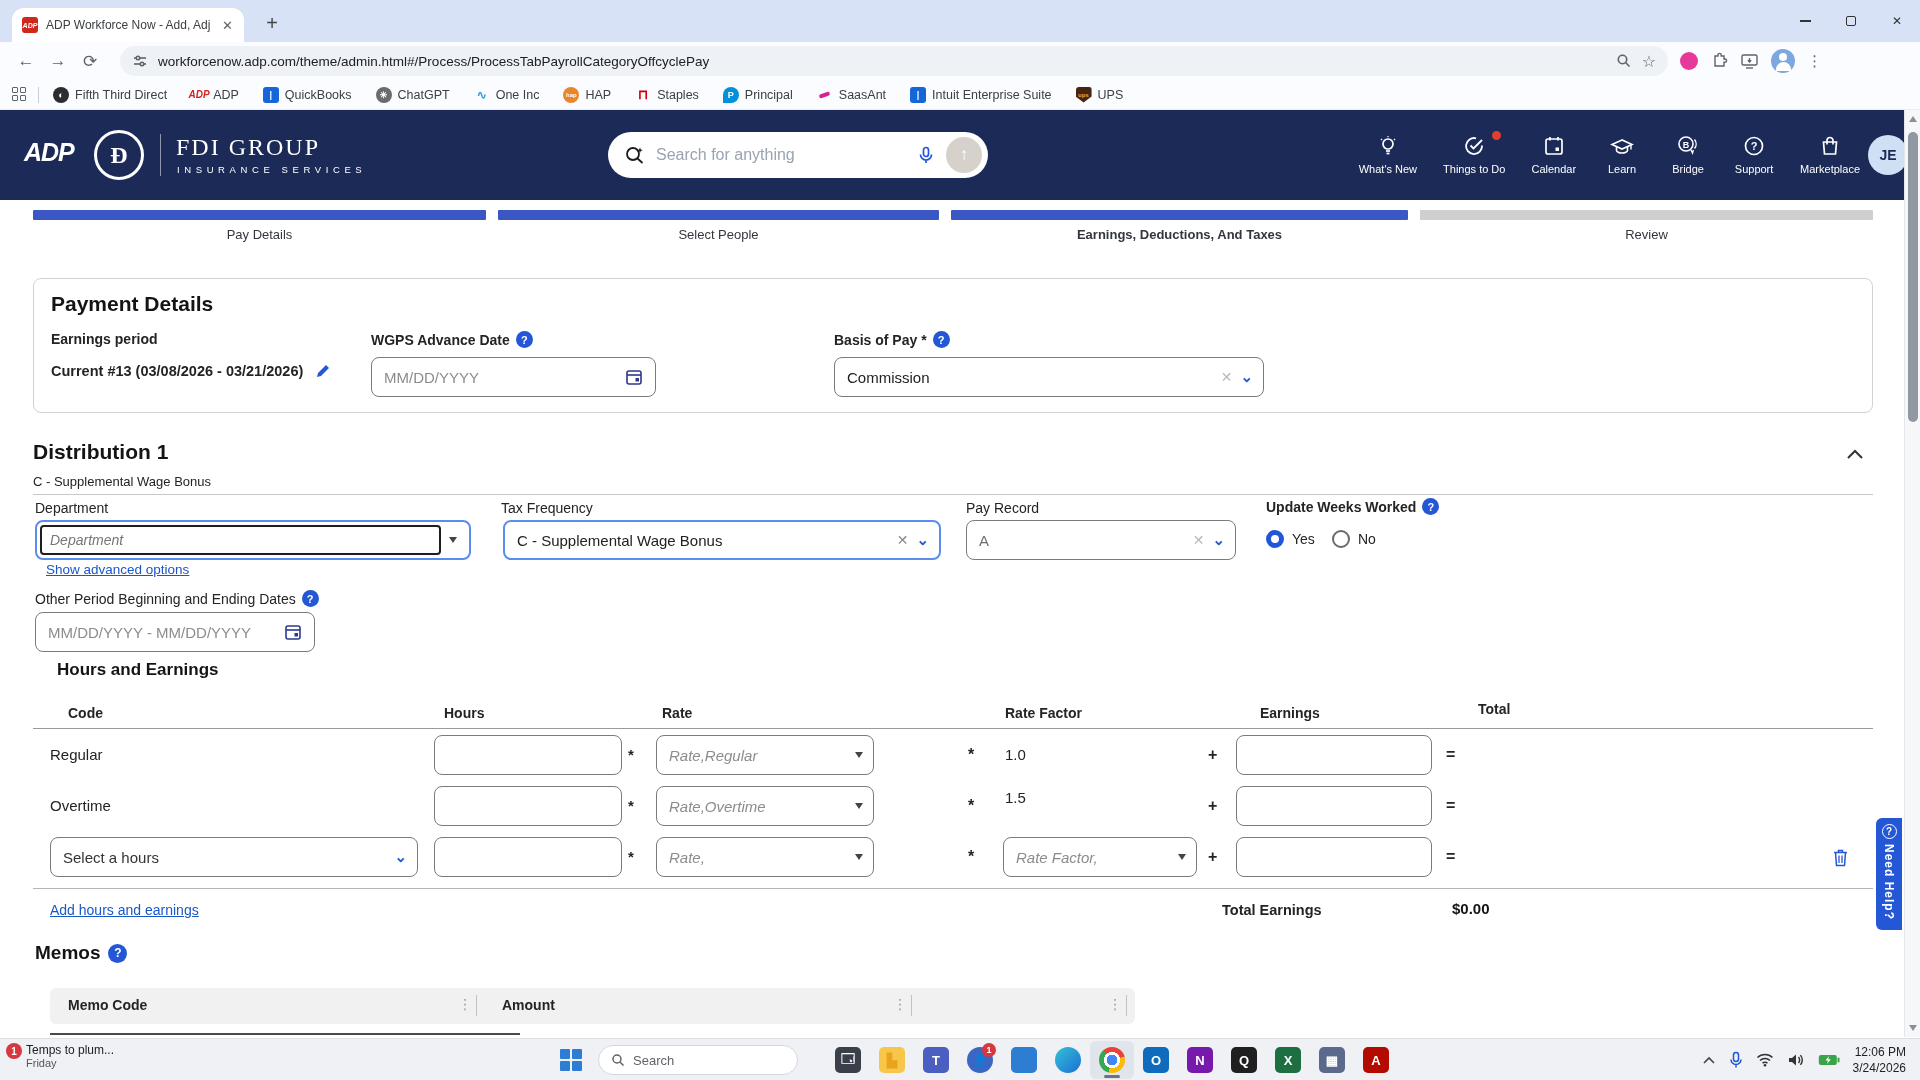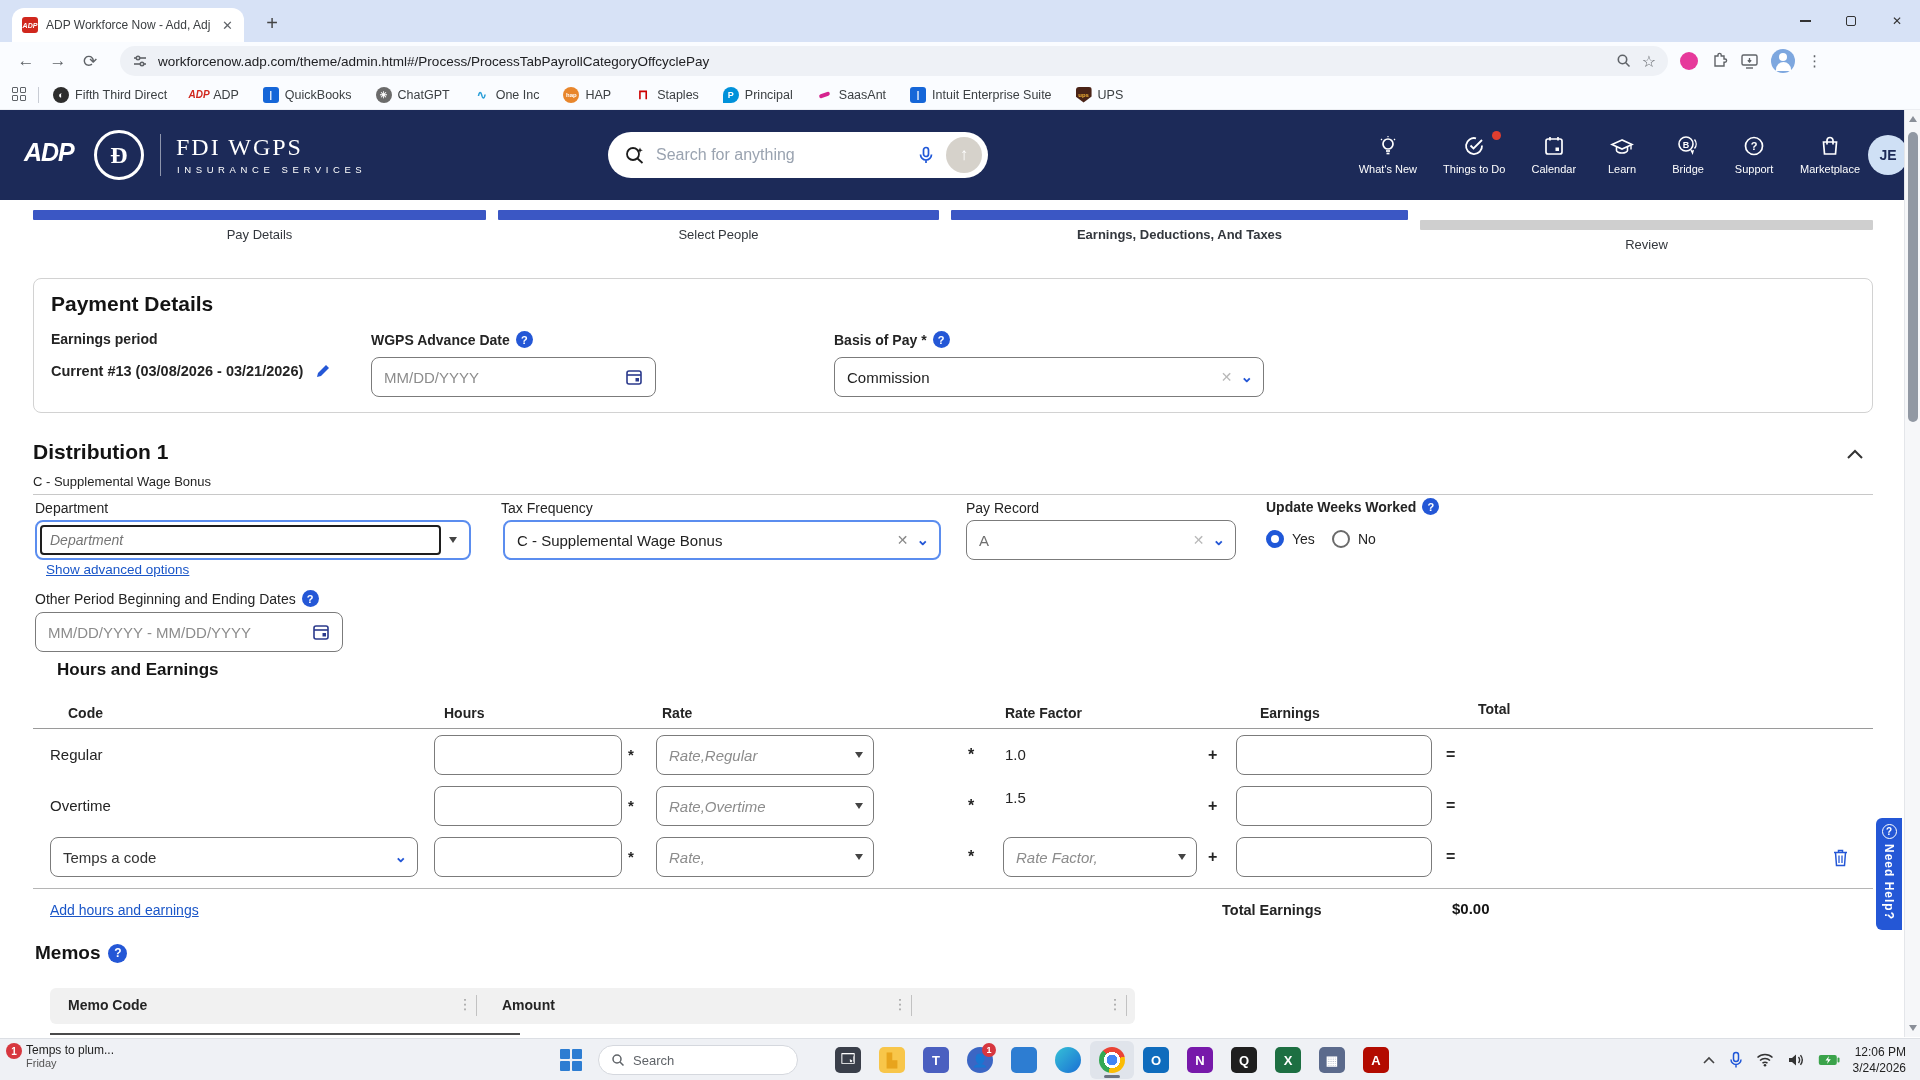--- a/index.html
+++ b/index.html
@@ -239,21 +239,21 @@
     <div class="bookmark">
         <span class="fav" style="background:#4a2317;clip-path:polygon(0 0,100% 0,100% 62%,50% 100%,0 62%);color:#f5b335;font-size:6px">ups</span>
         <span>UPS</span>
       </div>
   </div>
 
   <div class="adp-header">
     <div class="adp-logo">ADP</div>
     <div class="fdi-logo">Ð</div>
     <div class="fdi-sep"></div>
-    <div class="fdi-name">FDI WGPS</div>
+    <div class="fdi-name">FDI GROUP</div>
     <div class="fdi-tag">INSURANCE SERVICES</div>
 
     <div class="adp-search">
       <svg width="22" height="22" viewBox="0 0 22 22">
           <circle cx="9" cy="10" r="6" fill="none" stroke="#1c1c1c" stroke-width="1.8"></circle>
           <line x1="13.5" y1="14.5" x2="18.5" y2="19" stroke="#1c1c1c" stroke-width="1.8"></line>
           <path d="M16 3.5l.8 2 2 .8-2 .8-.8 2-.8-2-2-.8 2-.8z" fill="#1c1c1c"></path>
         </svg>
       <span class="adp-search-ph">Search for anything</span>
       <svg width="20" height="20" viewBox="0 0 20 20">
@@ -336,21 +336,21 @@
       <div class="step-label">Select People</div>
     </div>
     <div class="step" style="left:33px; top:10px; width:453px;">
       <div class="step-bar bar-blue"></div>
       <div class="step-label">Pay Details</div>
     </div>
     <div class="step" style="left:951px; top:10px; width:457px;">
       <div class="step-bar bar-blue"></div>
       <div class="step-label bold">Earnings, Deductions, And Taxes</div>
     </div>
-    <div class="step" style="left:1420px; top:20px; width:453px;">
+    <div class="step" style="left:1420px; top:10px; width:453px;">
       <div class="step-bar bar-gray"></div>
       <div class="step-label">Review</div>
     </div>
 
     <div class="card">
       <div class="pd-title">Payment Details</div>
 
       <div style="position:absolute; left:17px; top:52px;" class="field-label">Earnings period</div>
       <div style="position:absolute; left:17px; top:84px; display:flex; align-items:center; gap:12px;">
         <span style="font-size:14.5px; font-weight:bold; color:#242424;">Current #13 (03/08/2026 - 03/21/2026)</span>
@@ -425,21 +425,21 @@
       <span class="radio unsel"></span>
       <span style="font-size:14px; color:#242424;">No</span>
     </div>
 
     <a class="link" style="position:absolute; left:46px; top:362px;">Show advanced options</a>
 
     <div style="position:absolute; left:35px; top:390px; font-size:14px; color:#242424; display:flex; align-items:center; gap:6px;">
       <span>Other Period Beginning and Ending Dates</span>
       <span class="qicon">?</span>
     </div>
-    <div class="ipt" style="position:absolute; left:35px; top:412px; width:308px;">
+    <div class="ipt" style="position:absolute; left:35px; top:412px; width:280px;">
       <input placeholder="MM/DD/YYYY - MM/DD/YYYY" style="">
       <svg width="18" height="18" viewBox="0 0 18 18">
           <rect x="2" y="3" width="14" height="13" rx="2" fill="none" stroke="#2b3a8c" stroke-width="1.6"></rect>
           <line x1="2" y1="7" x2="16" y2="7" stroke="#2b3a8c" stroke-width="1.6"></line>
           <rect x="10.5" y="10" width="3.5" height="3.5" fill="#2b3a8c"></rect>
         </svg>
     </div>
 
     <div style="position:absolute; left:35px; top:460px; font-size:17px; font-weight:bold; color:#141414;margin-left:22px;">Hours and Earnings</div>
 
@@ -479,21 +479,21 @@
     </div>
     <div class="op" style="left:968px; top:586px;">*</div>
     <div class="cell-text" style="left:1005px; top:578px;">1.5</div>
     <div class="op" style="left:1208px; top:586px;">+</div>
     <div class="ipt" style="position:absolute; left:1236px; top:586px; width:196px;">
         <input style="">
       </div>
     <div class="op" style="left:1446px; top:586px;">=</div>
 
     <div class="combo" style="position:absolute; left:50px; top:637px; width:368px;">
-      <span class="val" style="color:#333;">Temps a code</span>
+      <span class="val" style="color:#333;">Select a hours</span>
       <span class="chev-blue">⌄</span>
     </div>
     <div class="ipt" style="position:absolute; left:434px; top:637px; width:188px;">
         <input style="">
       </div>
     <div class="req" style="left:628px; top:637px;">*</div>
     <div class="combo" style="position:absolute; left:656px; top:637px; width:218px;">
       <span class="val ghost">Rate,</span>
       <span class="tri"></span>
     </div>

